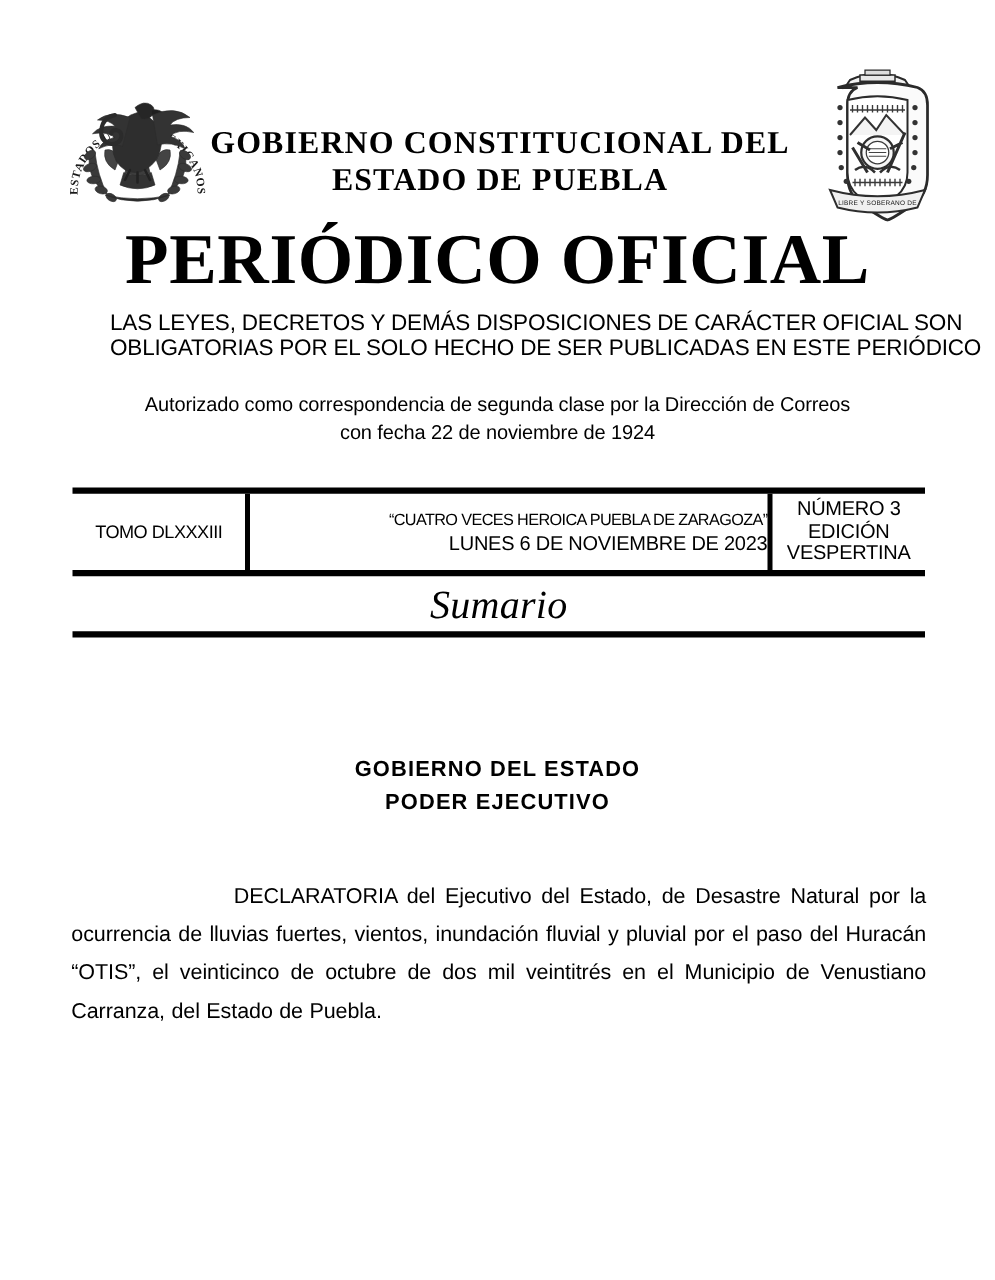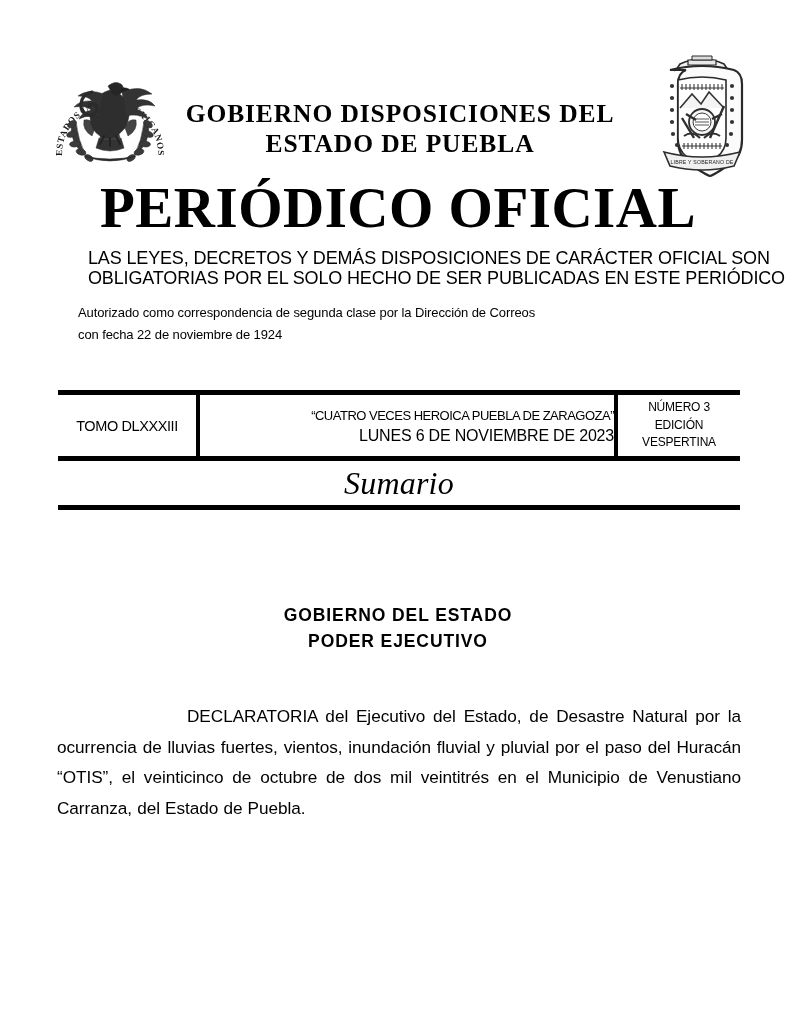--- a/index.html
+++ b/index.html
@@ -88,24 +88,24 @@
     text-align: center;
     font-size: 18px;
     line-height: 19.5px;
     letter-spacing: -0.15px;
   }
   .legal-note span { display: block; white-space: nowrap; }
 
   .postal-note {
     position: absolute;
     left: 78px;
-    top: 302px;
+    top: 314px;
     width: 640px;
-    text-align: left;
-    font-size: 13px;
+    text-align: center;
+    font-size: 16px;
     line-height: 22px;
     letter-spacing: -0.1px;
   }
   .postal-note span { display: block; white-space: nowrap; }
 
   
   .rule {
     position: absolute;
     left: 58px;
     width: 682px;
@@ -166,21 +166,21 @@
   }
   .cell-number {
     left: 618px;
     top: 395px;
     width: 122px;
     height: 61px;
     display: flex;
     flex-direction: column;
     align-items: center;
     justify-content: center;
-    font-size: 12px;
+    font-size: 16px;
     line-height: 17.5px;
     letter-spacing: -0.2px;
   }
   .cell-number span { display: block; white-space: nowrap; }
 
   
   .sumario {
     position: absolute;
     left: 58px;
     top: 461px;
@@ -329,21 +329,21 @@
             <path d="M34 95 v6 M38 95 v6 M42 95 v6 M46 95 v6 M50 95 v6 M54 95 v6 M58 95 v6 M62 95 v6 M66 95 v6 M70 95 v6"></path>
           </g>
 
           <path d="M14 104 q38 10 76 0 l-6 14 q-32 8 -64 0 Z" fill="#f0f0f0" stroke="#2d2d2d" stroke-width="1.6"></path>
         </g>
         <text x="52" y="116" text-anchor="middle" font-family="Liberation Sans, sans-serif" font-size="5.2" fill="#222" letter-spacing="0.2">LIBRE Y SOBERANO DE</text>
       </svg>
     </div>
 
     <div class="gov-title">
-      <span class="l1">GOBIERNO  DISPOSICIONES  DEL</span>
+      <span class="l1">GOBIERNO  CONSTITUCIONAL  DEL</span>
       <span class="l2">ESTADO  DE  PUEBLA</span>
     </div>
 
     <div class="main-title">PERIÓDICO   OFICIAL</div>
 
     <div class="legal-note">
       <span>LAS LEYES, DECRETOS Y DEMÁS DISPOSICIONES DE CARÁCTER OFICIAL SON</span>
       <span>OBLIGATORIAS POR EL SOLO HECHO DE SER PUBLICADAS EN ESTE PERIÓDICO</span>
     </div>
 

